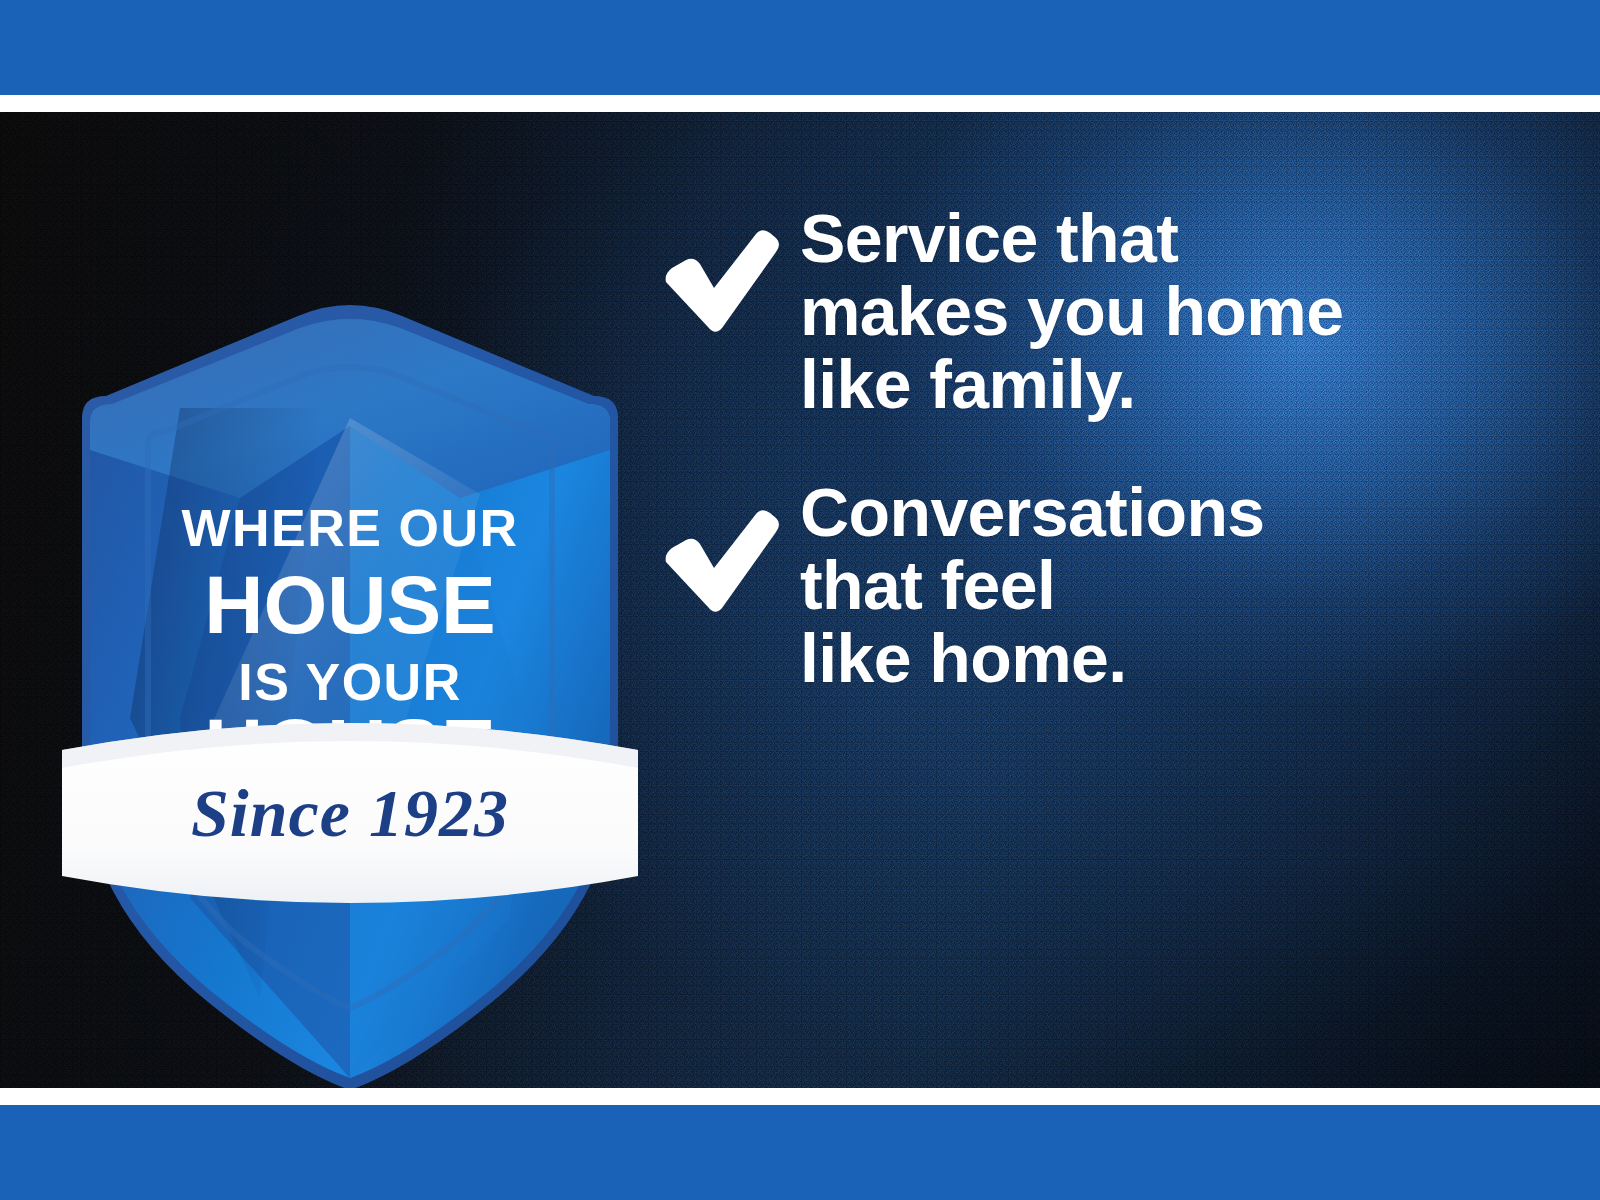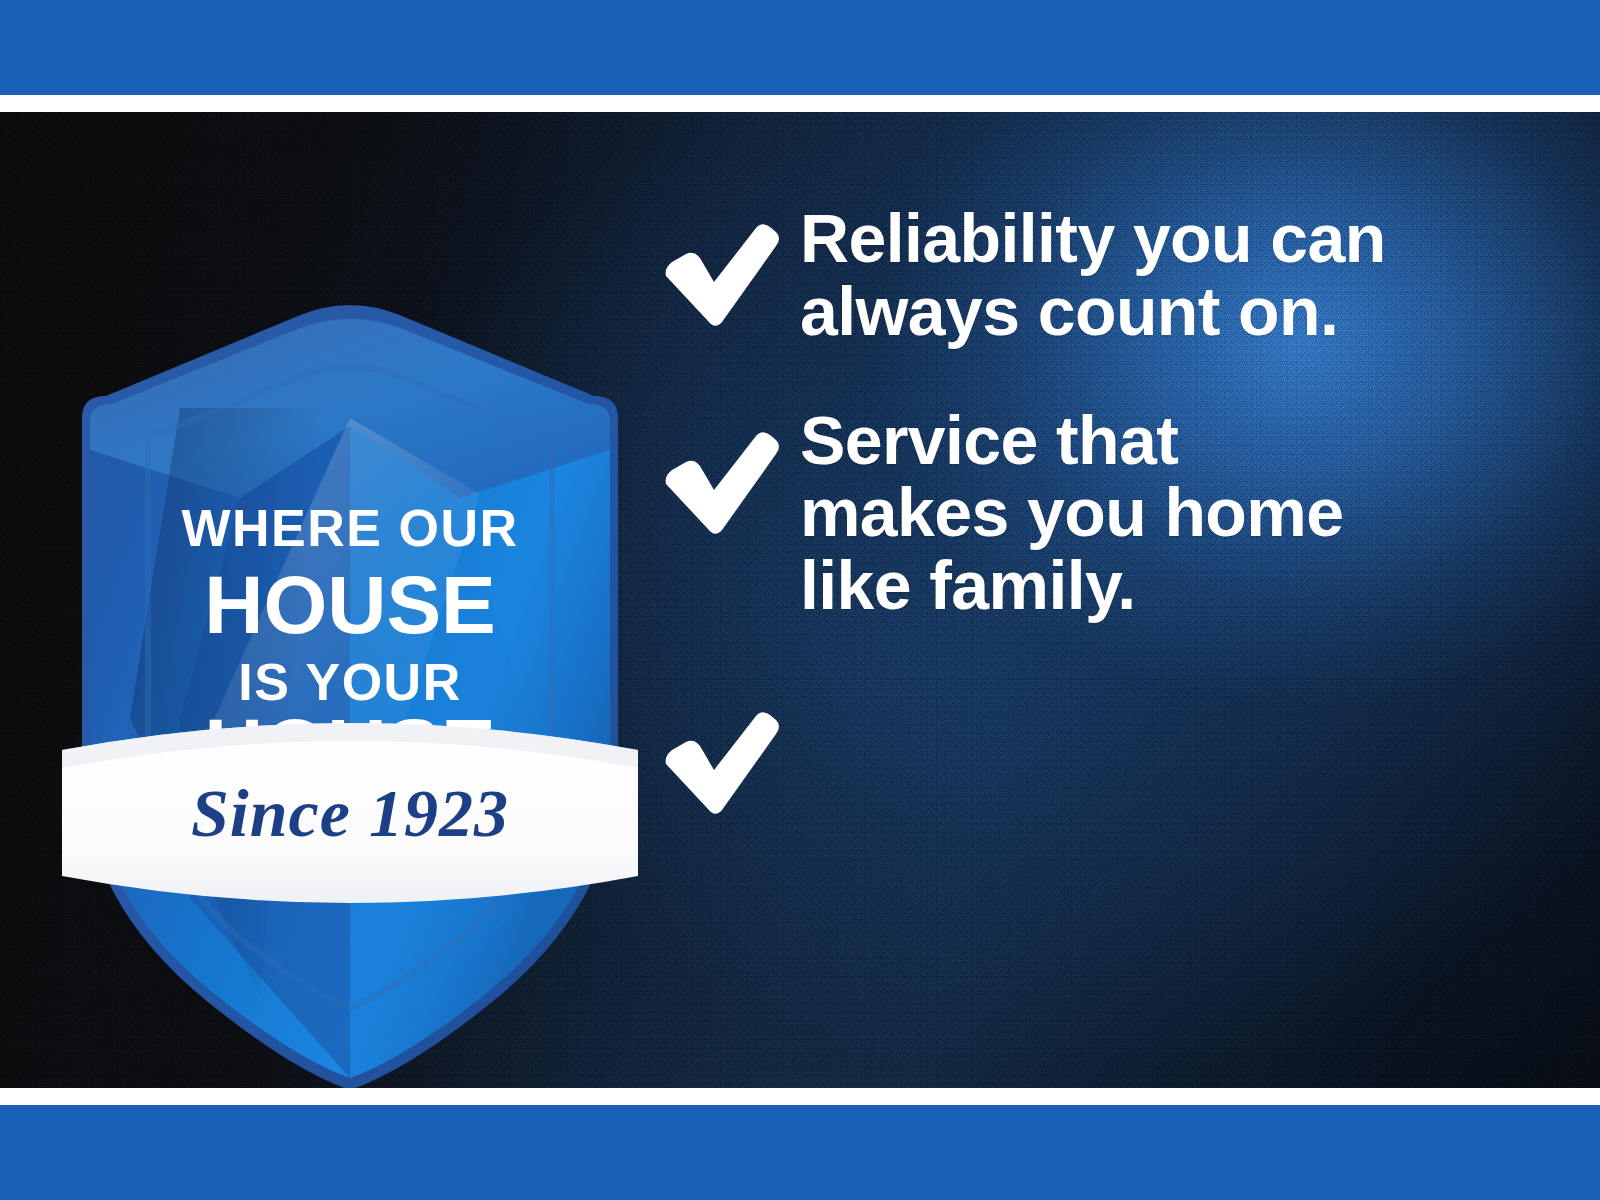--- a/index.html
+++ b/index.html
@@ -173,49 +173,42 @@
         <g>
           <path d="M2 452 Q290 398 578 452 L578 578 Q290 632 2 578 Z" fill="url(#gRibbon)"></path>
           <path d="M2 452 Q290 398 578 452 L578 470 Q290 416 2 470 Z" fill="#e6eaf0" opacity="0.6"></path>
         </g>
         <text x="290" y="538" text-anchor="middle" fill="#1c3f86" font-family="Liberation Serif, serif" font-style="italic" font-weight="700" font-size="68" letter-spacing="1">Since 1923</text>
       </svg>
     </div>
 
     <div id="bullets">
 
-      <div class="bullet b1">
-        <span class="chk">
-          <svg viewBox="0 0 118 104" xmlns="http://www.w3.org/2000/svg">
-            <path d="M6 52 Q4 44 12 38 L26 30 Q34 26 40 34 L54 58 L96 4 Q102 -3 110 3 L116 8 Q122 14 116 22
-                     L62 98 Q55 106 48 97 Z" fill="#ffffff"></path>
-          </svg>
-        </span>
-        <div class="btxt">Reliability you can
-always count on.</div>
-      </div>
 
       <div class="bullet b2">
         <span class="chk">
           <svg viewBox="0 0 118 104" xmlns="http://www.w3.org/2000/svg">
             <path d="M6 52 Q4 44 12 38 L26 30 Q34 26 40 34 L54 58 L96 4 Q102 -3 110 3 L116 8 Q122 14 116 22
                      L62 98 Q55 106 48 97 Z" fill="#ffffff"></path>
           </svg>
         </span>
         <div class="btxt">Service that
 makes you home
 like family.</div>
       </div>
 
       <div class="bullet b3">
         <span class="chk">
           <svg viewBox="0 0 118 104" xmlns="http://www.w3.org/2000/svg">
             <path d="M6 52 Q4 44 12 38 L26 30 Q34 26 40 34 L54 58 L96 4 Q102 -3 110 3 L116 8 Q122 14 116 22
                      L62 98 Q55 106 48 97 Z" fill="#ffffff"></path>
           </svg>
         </span>
+        <div class="btxt">Conversations
+that feel
+like home.</div>
       </div>
 
     </div>
   </div>
 
   <div class="brandbar bottom"></div>
 </div>
 
 </body></html>

